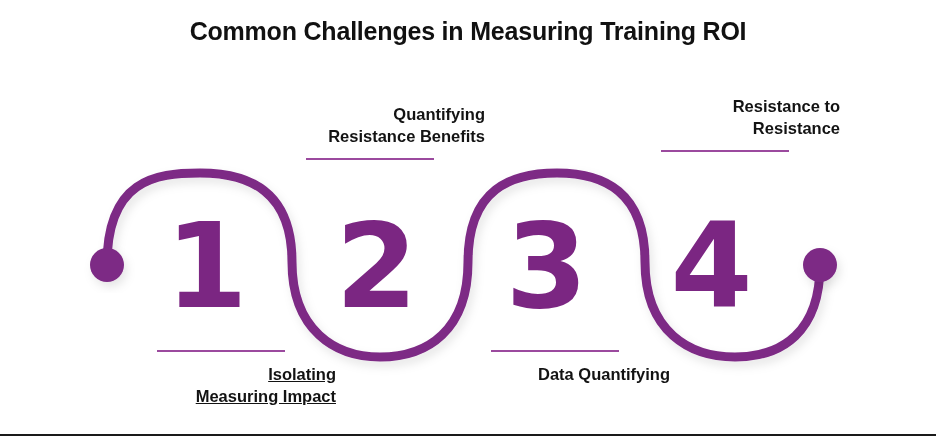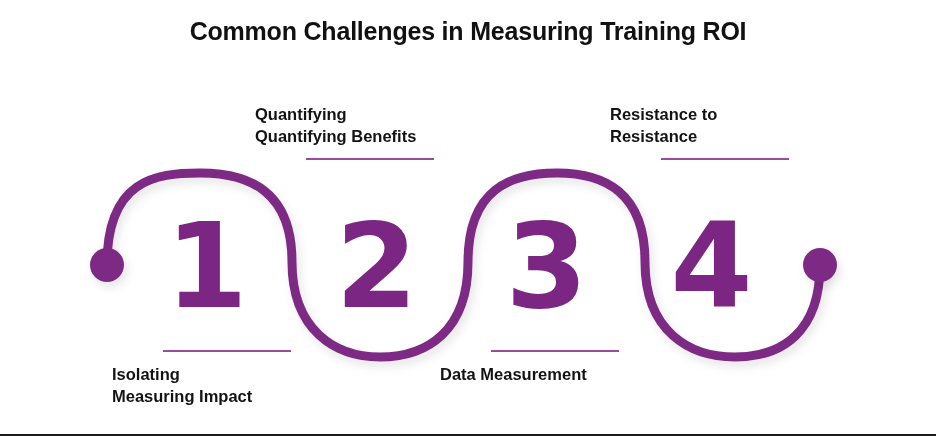--- a/index.html
+++ b/index.html
@@ -65,44 +65,44 @@
   }
   .num-1 { left: 145px; top: 207px; }
   .num-2 { left: 315px; top: 207px; }
   .num-3 { left: 485px; top: 207px; }
   .num-4 { left: 650px; top: 207px; }
 
   
   .label {
     position: absolute;
     width: 230px;
-    text-align: left;
+    text-align: right;
     font-size: 16.5px;
     font-weight: bold;
     color: #131313;
     line-height: 1.32;
   }
 
   .label .rule {
     display: block;
     width: 128px;
     height: 2px;
     background: #9B4A9E;
     margin: 0 auto;
   }
 
   
   .label.top .rule { margin-top: 10px; }
   
   .label.bottom .rule { margin-bottom: 12px; }
 
   .label-top-2 { left: 255px; top: 104px; }
-  .label-top-4 { left: 610px; top: 104px; }
+  .label-top-4 { left: 610px; top: 96px; }
 
-  .label-bottom-1 { left: 112px; top: 350px; }
+  .label-bottom-1 { left: 106px; top: 350px; text-decoration: underline; }
   .label-bottom-3 { left: 440px; top: 350px; }
 
   .label-line { display: block; white-space: nowrap; }
 </style>
 </head>
 <body>
 
 <div class="infographic">
 
   <div class="title">Common Challenges in Measuring Training ROI</div>
@@ -129,34 +129,34 @@
     <circle cx="820" cy="265" r="17" fill="#7D2A85" filter="url(#softshadow)"></circle>
   </svg>
 
   <div class="step-number num-1">1</div>
   <div class="step-number num-2">2</div>
   <div class="step-number num-3">3</div>
   <div class="step-number num-4">4</div>
 
   <div class="label top label-top-2">
     <span class="label-line">Quantifying</span>
-    <span class="label-line">Quantifying Benefits</span>
+    <span class="label-line">Resistance Benefits</span>
     <span class="rule"></span>
   </div>
 
   <div class="label top label-top-4">
     <span class="label-line">Resistance to</span>
     <span class="label-line">Resistance</span>
     <span class="rule"></span>
   </div>
 
   <div class="label bottom label-bottom-1">
     <span class="rule"></span>
     <span class="label-line">Isolating</span>
     <span class="label-line">Measuring Impact</span>
   </div>
 
   <div class="label bottom label-bottom-3">
     <span class="rule"></span>
-    <span class="label-line">Data Measurement</span>
+    <span class="label-line">Data Quantifying</span>
   </div>
 
 </div>
 
 </body></html>

